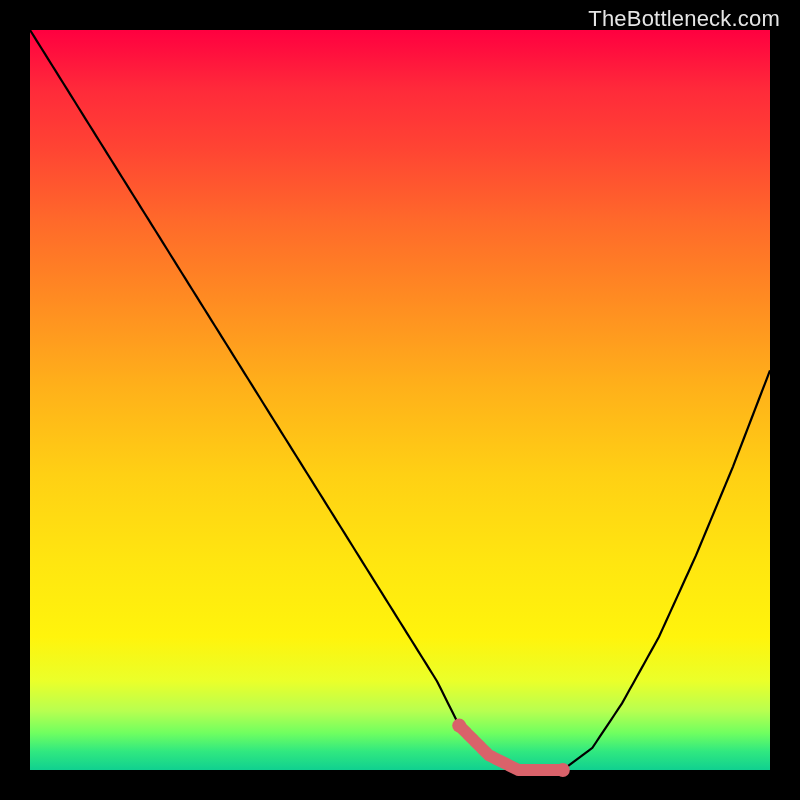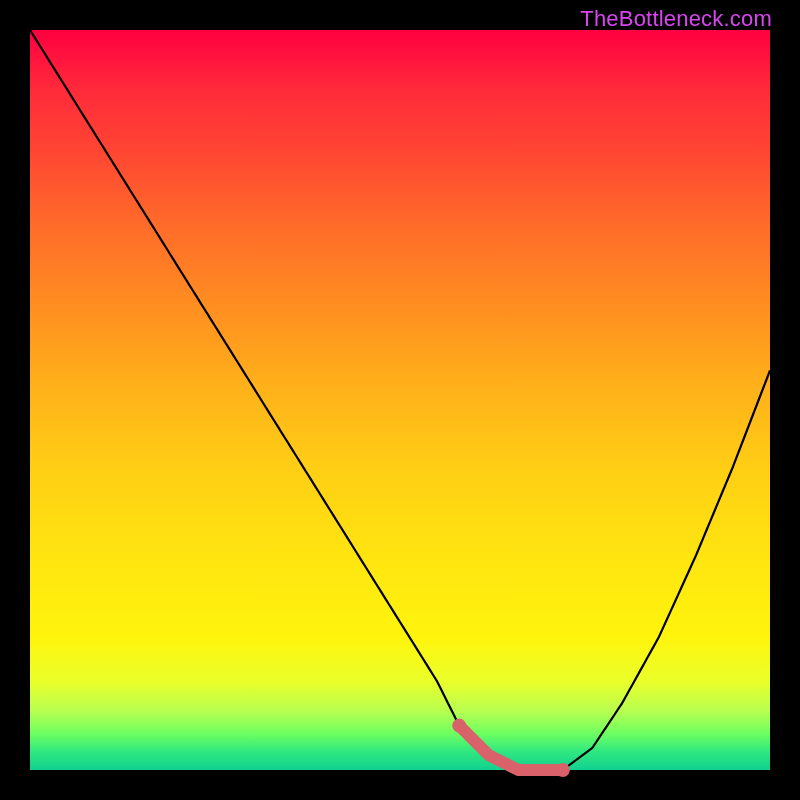--- a/index.html
+++ b/index.html
@@ -35,24 +35,24 @@
       #eaff2a 88%,
       #b8ff50 92%,
       #70ff60 95%,
       #30e880 97.5%,
       #10d090 100%
     );
   }
   .watermark {
     position: absolute;
     top: 6px;
-    right: 28px;
+    right: 20px;
     font-family: Arial, Helvetica, sans-serif;
     font-size: 22px;
-    color: #d946ef;
+    color: #e5e5e5;
     letter-spacing: 0.2px;
     user-select: none;
   }
   svg.curve {
     position: absolute;
     left: 0;
     top: 0;
     width: 740px;
     height: 740px;
     overflow: visible;

